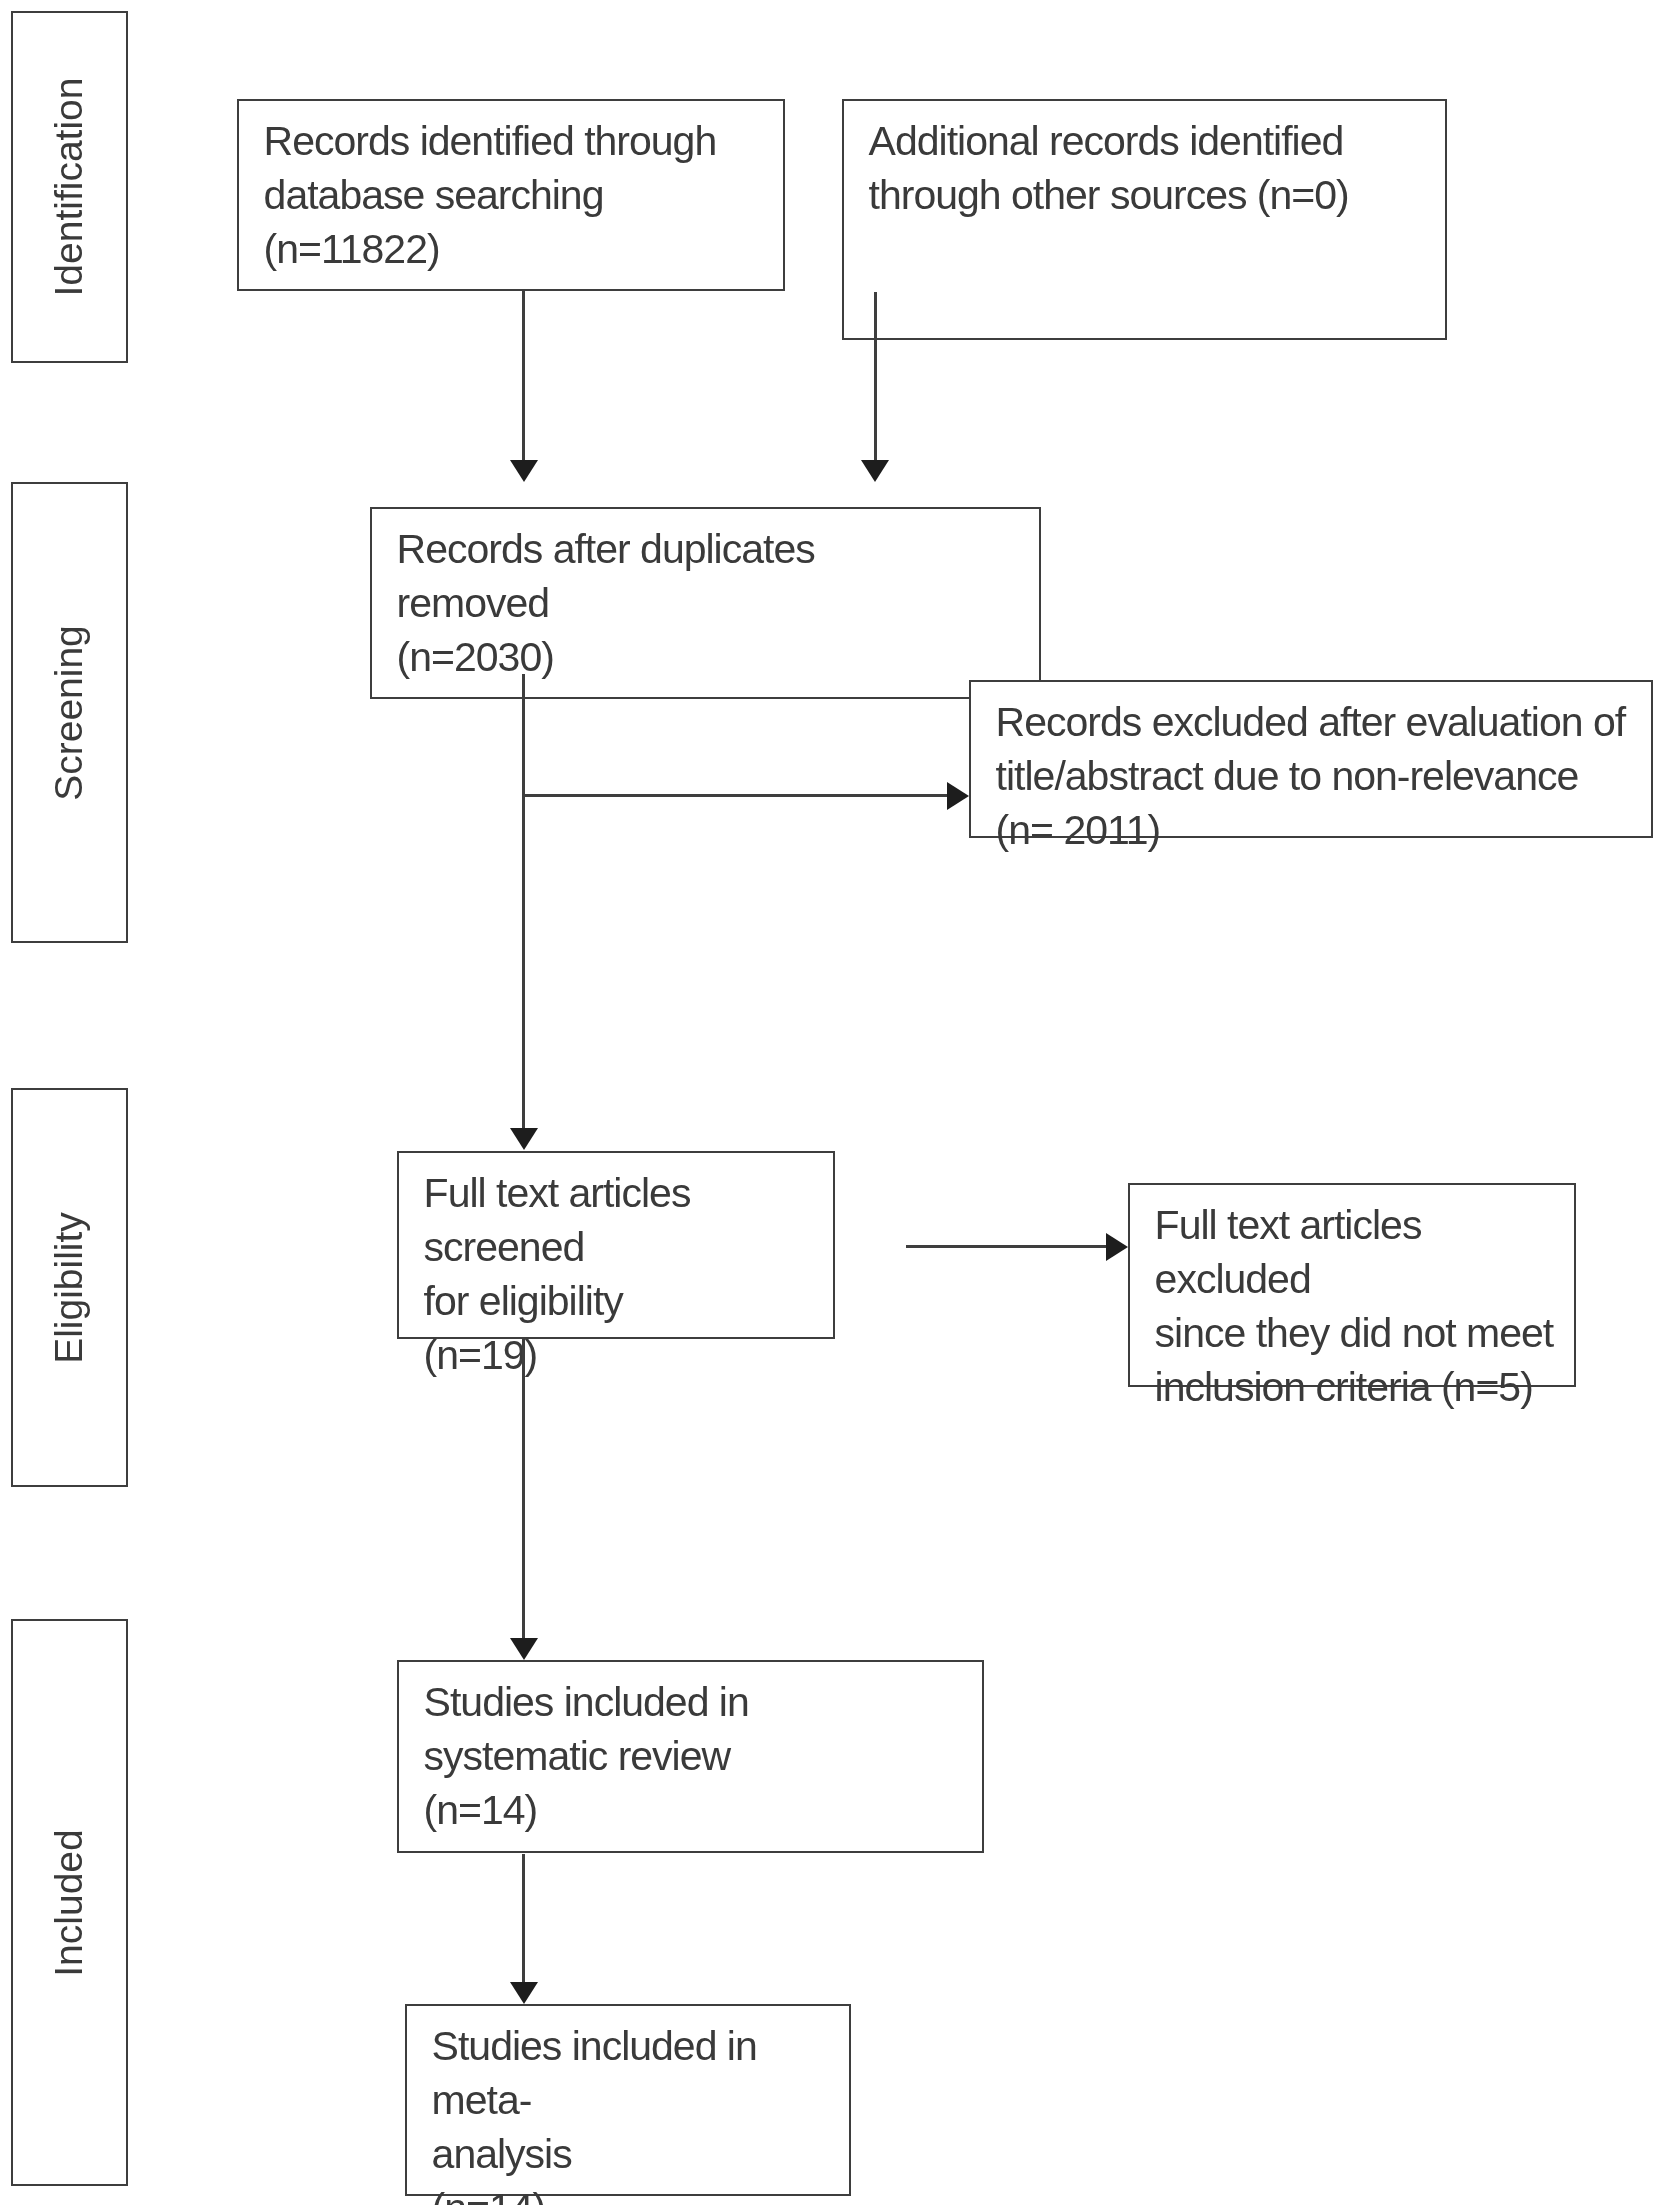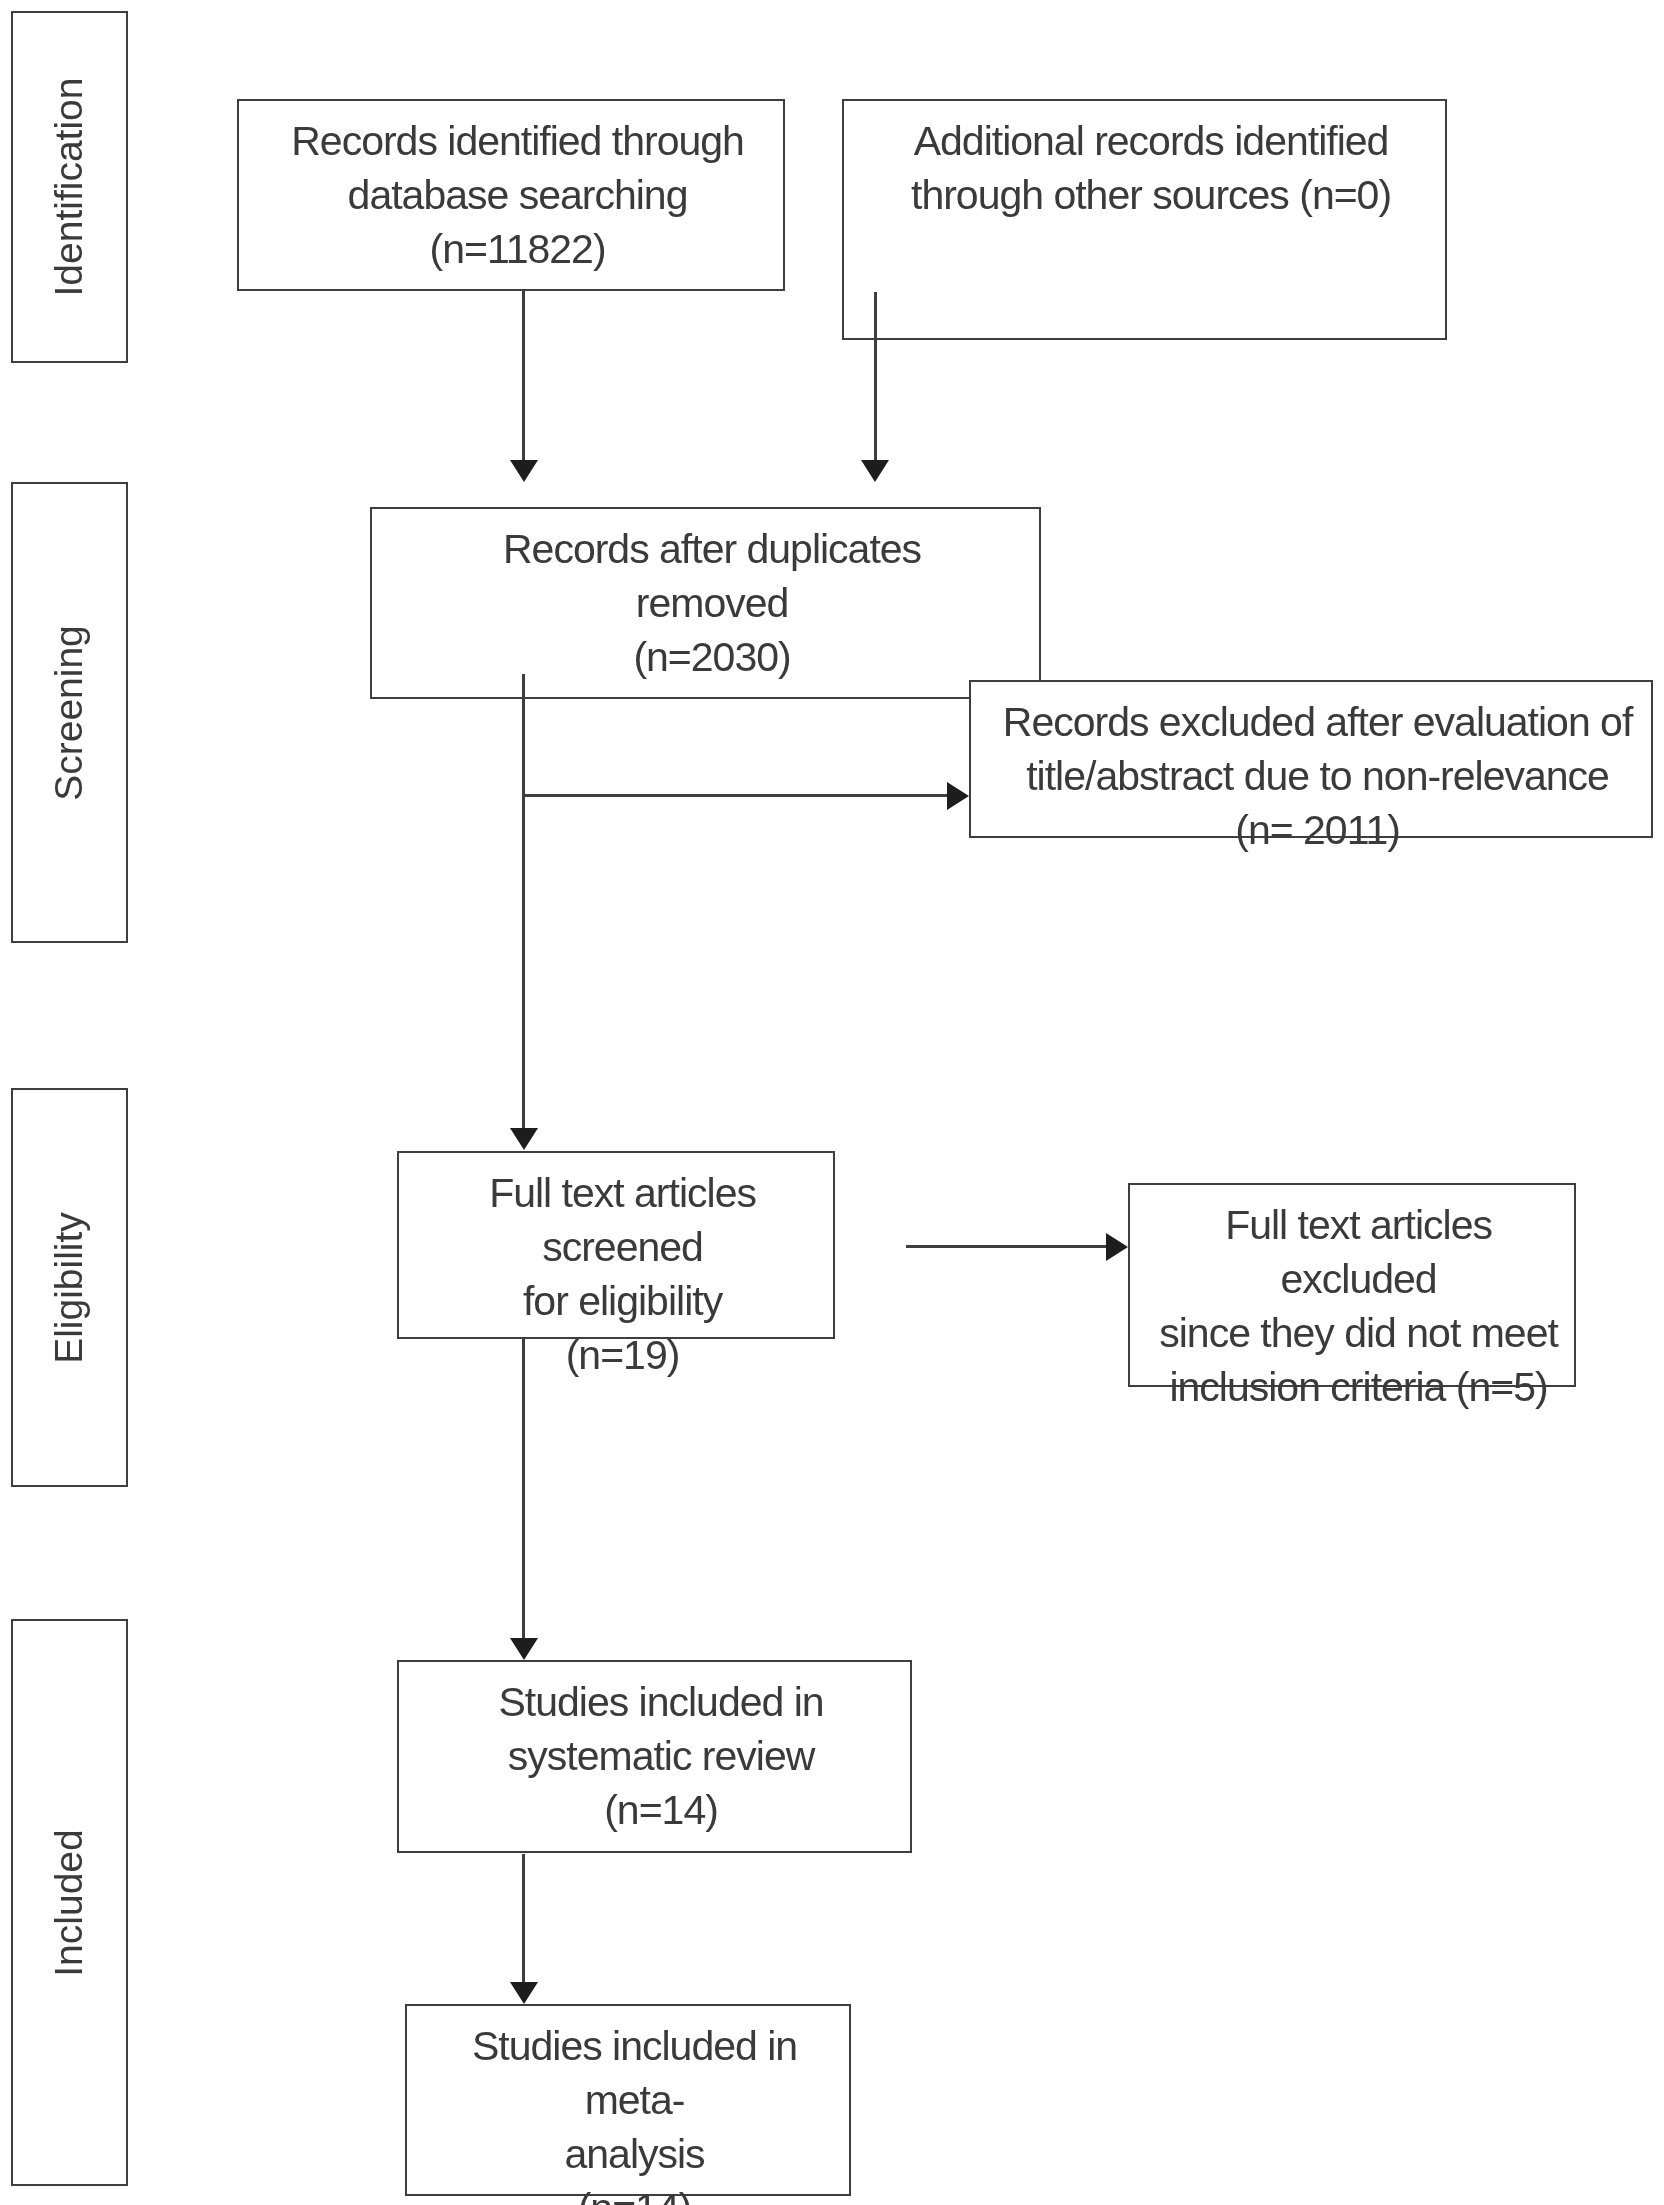--- a/index.html
+++ b/index.html
@@ -33,21 +33,20 @@
     white-space: nowrap;
     font-size: 39px;
     color: #3a3a3a;
   }
   
   .fbox {
     position: absolute;
     border: 2.5px solid #3e3e3e;
     box-sizing: border-box;
     background: #ffffff;
-    text-align: center;
   }
   .fbox-text {
     padding: 13px 11.5px 0 24.6px;
     font-size: 41px;
     letter-spacing: -1px;
     line-height: 1.32;
     white-space: pre-line;
     color: #3a3a3a;
   }
   
@@ -125,21 +124,21 @@
 for eligibility
 (n=19)</div>
   </div>
 
   <div class="fbox" style="left:1128px;top:1183px;width:448px;height:204px">
     <div class="fbox-text">Full text articles excluded
 since they did not meet
 inclusion criteria (n=5)</div>
   </div>
 
-  <div class="fbox" style="left:397px;top:1660px;width:515px;height:193px">
+  <div class="fbox" style="left:397px;top:1660px;width:587px;height:193px">
     <div class="fbox-text">Studies included in
 systematic review
 (n=14)</div>
   </div>
 
   <div class="fbox" style="left:405px;top:2004px;width:446px;height:192px">
     <div class="fbox-text">Studies included in meta-
 analysis
 (n=14)</div>
   </div>

